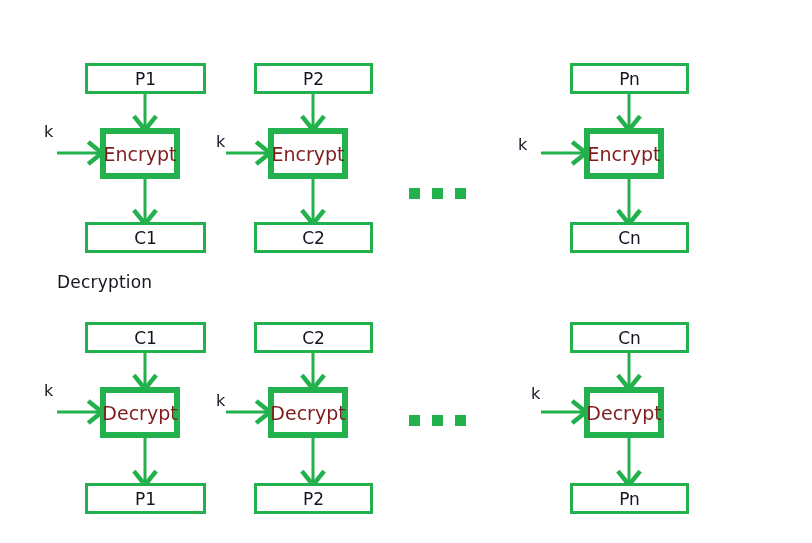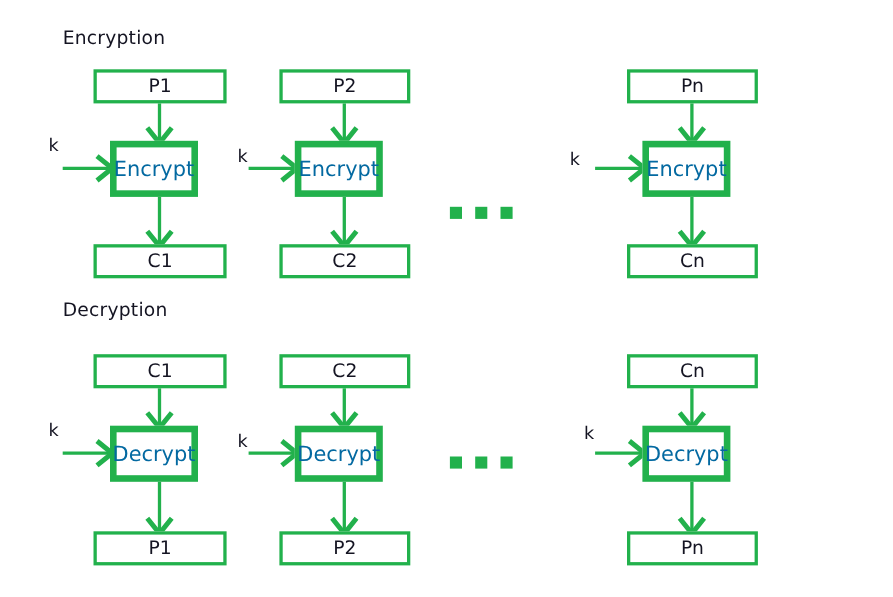--- a/index.html
+++ b/index.html
@@ -49,21 +49,21 @@
     box-sizing: border-box;
     background: #ffffff;
     border: 6px solid #22b14c;
     display: flex;
     align-items: center;
     justify-content: center;
   }
   .cipherbox > span {
     font-size: 19px;
     line-height: 20px;
-    color: #0369a1;
+    color: #7f1d1d;
     white-space: nowrap;
   }
   .keylabel {
     position: absolute;
     font-size: 16px;
     line-height: 18px;
     color: #141422;
   }
   .ellipsis-dot {
     position: absolute;
@@ -111,21 +111,20 @@
       <line x1="145" y1="437" x2="145" y2="482"></line>
       <line x1="313" y1="437" x2="313" y2="482"></line>
       <line x1="629" y1="437" x2="629" y2="482"></line>
 
       <line x1="57" y1="412" x2="99" y2="412"></line>
       <line x1="226" y1="412" x2="267" y2="412"></line>
       <line x1="541" y1="412" x2="583" y2="412"></line>
     </g>
   </svg>
 
-  <div class="section-title" style="left:57px; top:25px;">Encryption</div>
 
   <div class="databox" style="left:85px; top:63px; width:121px; height:31px;">
     <span>P1</span>
   </div>
   <div class="databox" style="left:254px; top:63px; width:119px; height:31px;">
     <span>P2</span>
   </div>
   <div class="databox" style="left:570px; top:63px; width:119px; height:31px;">
     <span>Pn</span>
   </div>

